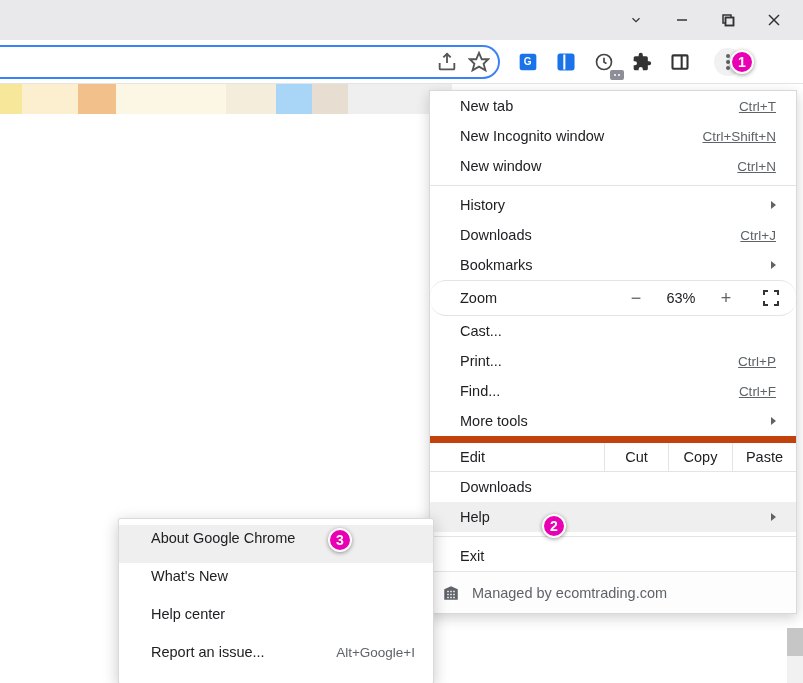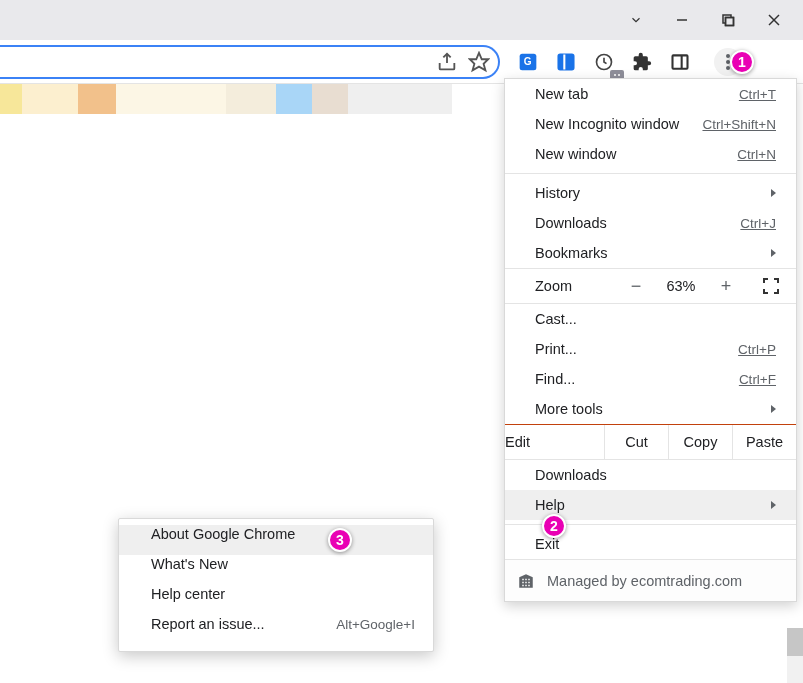--- a/index.html
+++ b/index.html
@@ -29,46 +29,46 @@
   .swatches { height: 30px; display: flex; }
   .sw { height: 30px; }
 
   
   .page { height: 100px; background: #fff; }
 
   
   .badge { position: absolute; width: 24px; height: 24px; border-radius: 50%; background: #e900b4; border: 2px solid #fff; box-shadow: 0 1px 4px rgba(0,0,0,0.4); color: #fff; font-weight: bold; font-size: 14px; display: flex; align-items: center; justify-content: center; z-index: 50; }
 
   
-  .menu-main { position: absolute; top: 78px; right: 6px; width: 293px; background: #fff; border: 1px solid #d9d9d9; box-shadow: 0 4px 12px rgba(0,0,0,0.18); font-size: 14.5px; color: #202124; z-index: 20; }
+  .menu-main { position: absolute; top: 90px; right: 6px; width: 368px; background: #fff; border: 1px solid #d9d9d9; box-shadow: 0 4px 12px rgba(0,0,0,0.18); font-size: 14.5px; color: #202124; z-index: 20; }
   .menu-main .row { display: flex; align-items: center; height: 30px; padding: 0 20px 0 30px; }
   .menu-main .row .label { flex: 1; }
   .menu-main .row .shortcut { color: #5f6368; font-size: 13.5px; text-decoration: underline; }
   .menu-main .row.submenu::after { content: ''; width: 0; height: 0; border-top: 4px solid transparent; border-bottom: 4px solid transparent; border-left: 5px solid #5f6368; margin-left: 8px; }
   .menu-main .sep { height: 1px; background: #e4e4e4; margin: 4px 0; }
   .menu-main .row.hover { background: #efefef; }
 
   .zoom-row { display: flex; align-items: center; height: 36px; padding-left: 30px; }
   .zoom-row .zlabel { flex: 1; }
   .zoom-row .zbtn { width: 40px; text-align: center; color: #5f6368; font-size: 18px; }
   .zoom-row .zval { width: 50px; text-align: center; }
   .zoom-row .full { width: 50px; display:flex; align-items:center; justify-content:center; }
   .zoom-row .full svg { width:16px; height:16px; }
-  .zoom-row { border-top:1px solid #e4e4e4; border-bottom:1px solid #e4e4e4; }
-
-  .edit-row { display: flex; align-items: center; height: 36px; border-top:1px solid #c2410c; border-bottom:1px solid #e4e4e4; }
+  .zoom-row { border-top:1px solid #e4e4e4; border-bottom:1px solid #e4e4e4;border-radius:16px; }
+
+  .edit-row { display: flex; align-items: center; height: 36px; padding-left: 30px; border-top:7px solid #c2410c; border-bottom:1px solid #e4e4e4; }
   .edit-row .elabel { flex: 1; }
   .edit-row .ebtn { width: 64px; text-align: center; border-left: 1px solid #e4e4e4; height: 100%; display:flex; align-items:center; justify-content:center; }
 
   .managed-row { display: flex; align-items: center; height: 42px; padding: 0 20px 0 12px; border-top:1px solid #e4e4e4; background:#fdfdfd; color:#5f6368; }
   .managed-row svg { width:18px; height:18px; margin-right: 12px; fill:#5f6368; }
 
   
   .menu-sub { position: absolute; top: 518px; left: 118px; width: 316px; background: #fff; border: 1px solid #d9d9d9; box-shadow: 0 4px 16px rgba(0,0,0,0.22); font-size: 14.5px; color: #202124; z-index: 30; padding: 6px 0; border-radius: 2px; }
-  .menu-sub .srow { display: flex; align-items: center; height: 30px; padding: 0 18px 12px 32px; justify-content: flex-end; }
+  .menu-sub .srow { display: flex; align-items: center; height: 38px; padding: 0 18px 12px 32px; justify-content: flex-end; }
   .menu-sub .srow .slabel { flex:1; }
   .menu-sub .srow .sshort { color:#5f6368; font-size:13.5px; }
   .menu-sub .srow.hover { background:#efefef; }
 
   
   .vscroll { position:absolute; right:0; top:628px; width:16px; height:55px; background:#f1f1f1; }
   .vscroll .thumb { width:100%; height:28px; background:#c6c6c6; }
 </style>
 </head>
 <body>

